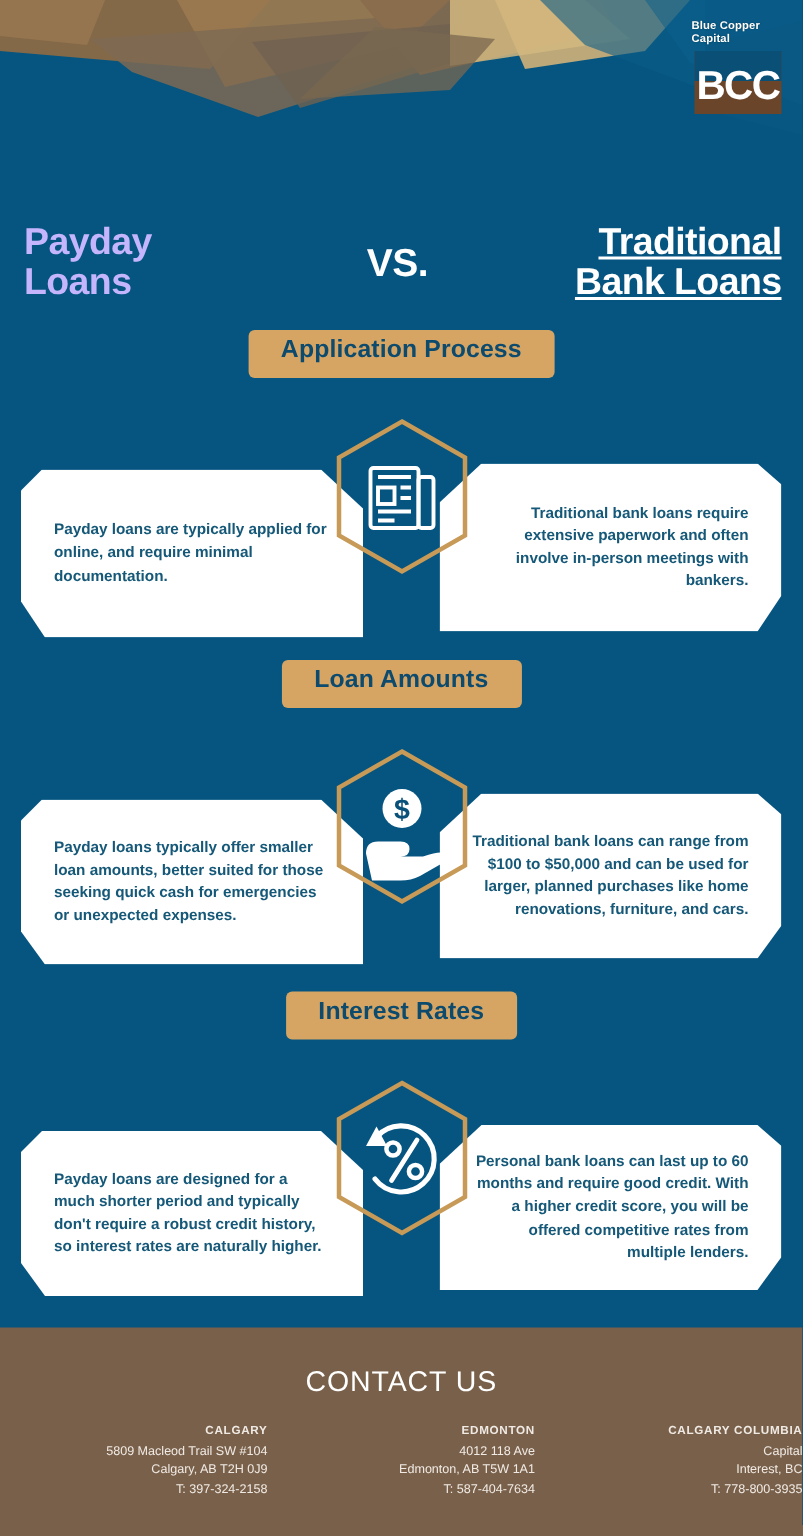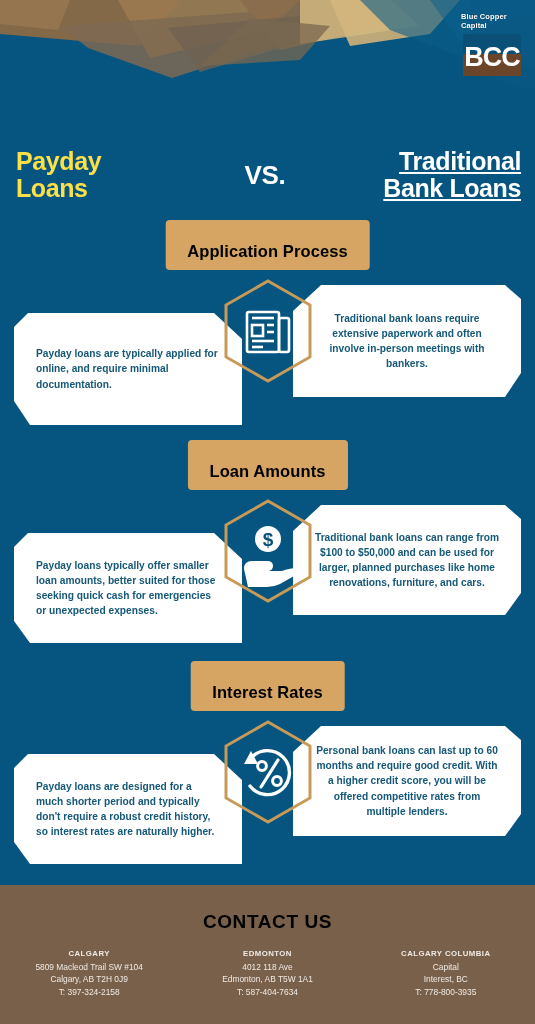--- a/index.html
+++ b/index.html
@@ -17,76 +17,77 @@
   .logo{ position:absolute; right:12px; top:13px; width:62px; }
   .logo-words{
     color:#ffffff; font-size:7.5px; font-weight:bold; text-align:left;
     line-height:1.18; letter-spacing:.1px; text-shadow:0 0 1px rgba(0,0,0,.4);
   }
   .logo-mark{ width:62px; height:42px; margin-top:3px; }
 
   
   .headline{ position:absolute; top:148px; left:0; width:535px; height:60px; }
   .h-left{
-    position:absolute; left:16px; top:0; width:160px; color:#fde047;
+    position:absolute; left:16px; top:0; width:160px; color:#c4b5fd;
     font-size:25px; font-weight:bold; line-height:1.08; letter-spacing:-.4px;
   }
   .h-vs{
     position:absolute; left:210px; top:12px; width:110px; text-align:center;
     color:#fff; font-size:26px; font-weight:bold; letter-spacing:-.3px;
   }
   .h-right{
     position:absolute; right:14px; top:0; width:190px; text-align:right; color:#fff;
     font-size:25px; font-weight:bold; line-height:1.08; letter-spacing:-.4px;text-decoration:underline;
   }
 
   
   .pill{
     position:absolute; left:50%; transform:translateX(-50%);
-    background:#d6a564; color:#000000; font-weight:bold;
+    background:#d6a564; color:#0c4a6e; font-weight:bold;
     font-size:16.5px; letter-spacing:.1px;
-    padding:22px 22px 9px; border-radius:4px; white-space:nowrap;
+    padding:4px 22px 9px; border-radius:4px; white-space:nowrap;
   }
 
   
   .row{ position:absolute; left:0; width:535px; height:112px; }
 
   .card{
     position:absolute; top:0; background:#ffffff; color:#155878;
     font-size:10.2px; font-weight:bold; line-height:1.48;
     display:flex; align-items:center; padding:14px 22px;
   }
   .card-left{
     left:14px; width:228px; height:100%;
     text-align:left;
     clip-path:polygon(0 14px, 14px 0, 200px 0, 228px 26px, 228px 100%, 16px 100%, 0 88px);
     margin-top:28px;
   }
   .card-right{
     right:14px; width:228px; height:100%;
-    text-align:center; justify-content:flex-end;
+    text-align:right; justify-content:flex-end;
     clip-path:polygon(0 26px, 28px 0, 212px 0, 228px 14px, 228px 88px, 212px 100%, 0 100%);
+    margin-top:24px;
   }
 
   .hexwrap{
     position:absolute; left:50%; transform:translateX(-50%); top:-8px;
     width:96px; height:108px;
   }
 
   
   .footer{
     position:absolute; left:0; bottom:0; width:535px; height:139px;
     background:#79604a;
   }
   .contact-title{
-    text-align:center; color:#000000; font-size:19px; font-weight:bold;
+    text-align:center; color:#ffffff; font-size:19px; font-weight:normal;
     letter-spacing:.6px; padding-top:26px;
   }
   .offices{ display:flex; margin-top:16px; }
-  .office{ flex:1; text-align:center; color:#f0eae4; }
+  .office{ flex:1; text-align:right; color:#f0eae4; }
   .office-city{ font-size:7.8px; font-weight:bold; letter-spacing:.45px; margin-bottom:3px; }
   .office-line{ font-size:8.4px; line-height:1.48; }
 </style>
 </head>
 <body>
 
 <div class="topdeco">
   <svg width="535" height="90" viewBox="0 0 535 90">
     <rect x="0" y="0" width="535" height="90" fill="#065580"></rect>
     <polygon points="0,0 180,0 140,46 0,34" fill="#8b6a44" opacity="0.95"></polygon>

